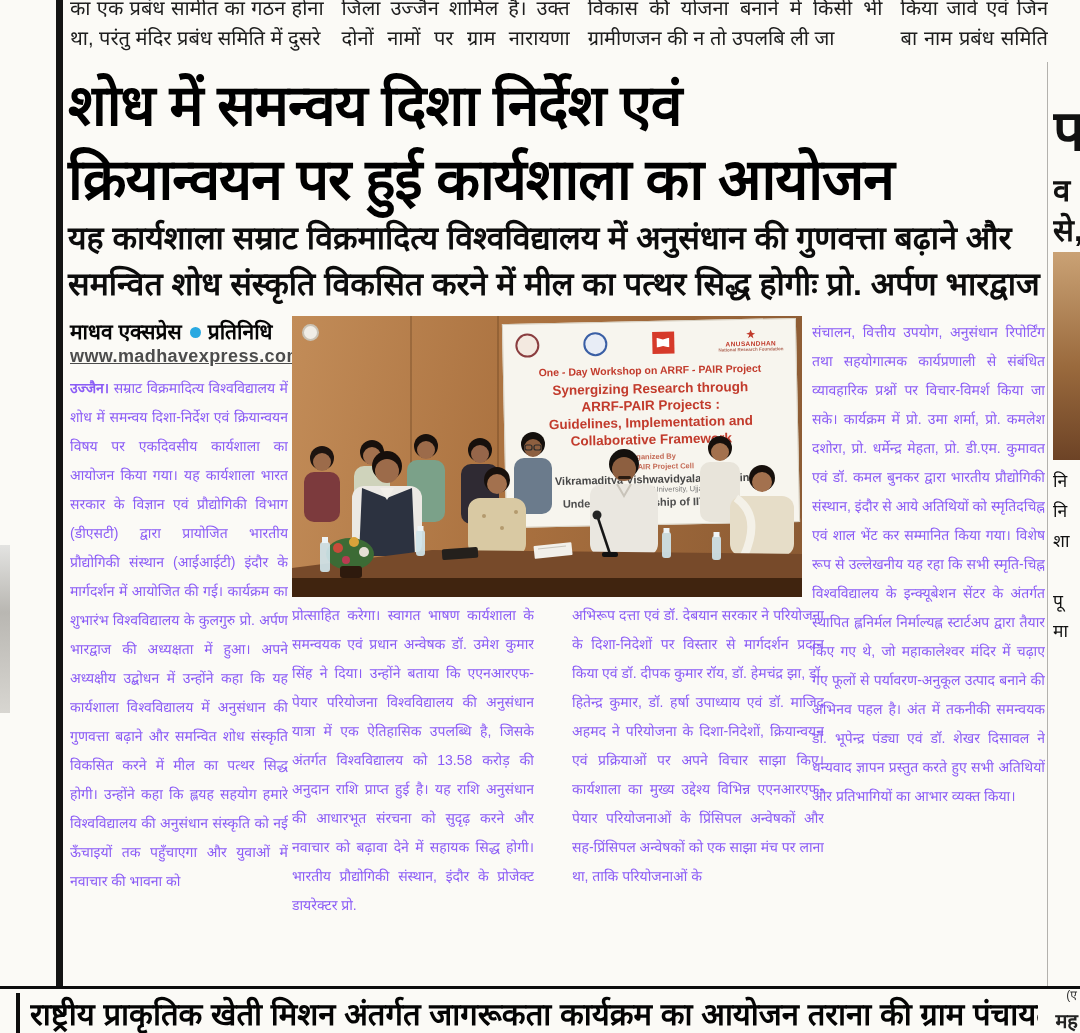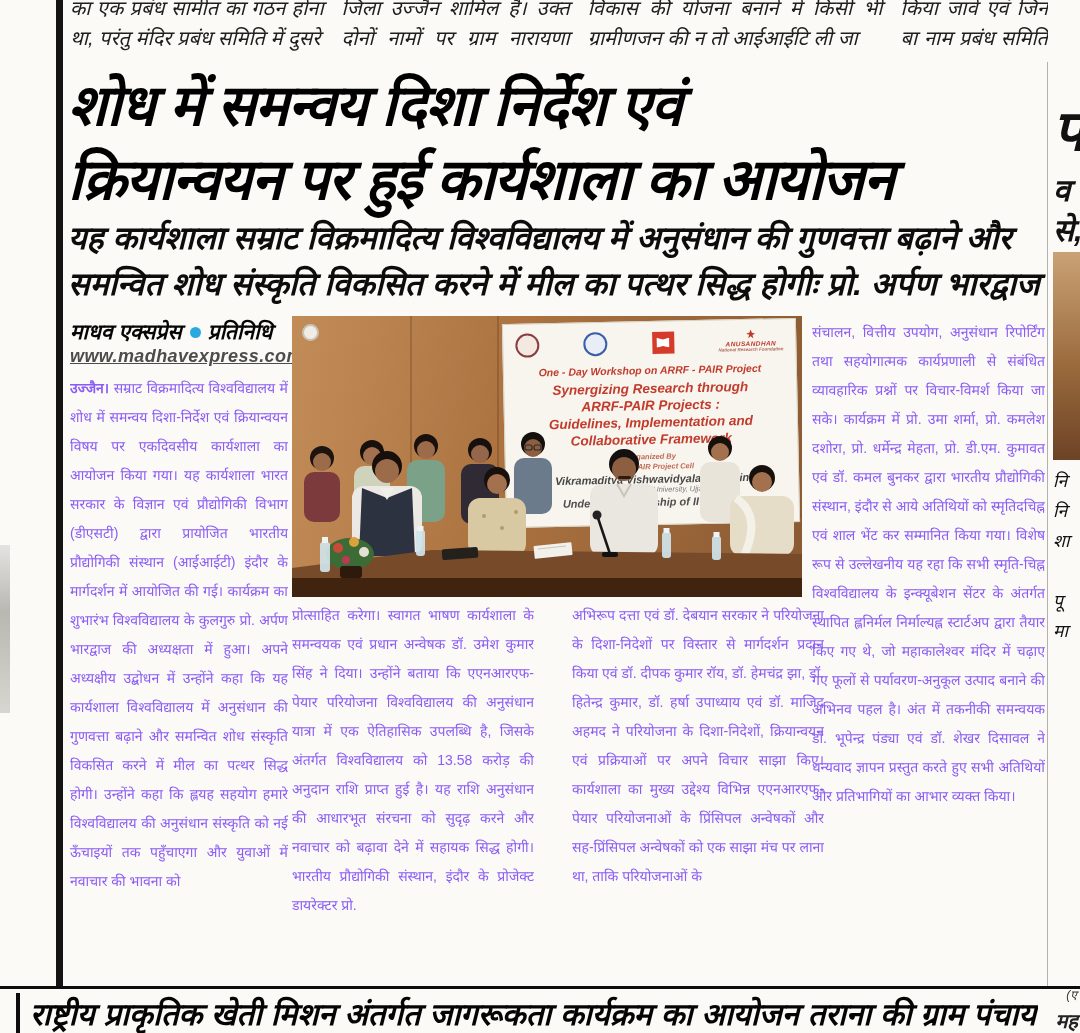--- a/index.html
+++ b/index.html
@@ -1,21 +1,21 @@
 <!DOCTYPE html>
 <html><head>
 <meta charset="utf-8">
 <style>
   html,body{margin:0;padding:0;}
   body{
     position:relative;width:1080px;height:1033px;overflow:hidden;
     background:#fbfaf6;color:#1a1a1a;
     font-family:"Liberation Sans", sans-serif;
   }
-  .abs{position:absolute;font-style:italic;}
+  .abs{position:absolute;}
   
   .left-rule{left:56px;top:0;width:7px;height:987px;background:#141414;}
   .page-edge-frag{left:0;top:545px;width:10px;height:168px;background:linear-gradient(180deg,#e3e3e1,#b9b7b2 40%,#d8d6d1);}
   
   .top-strip{left:70px;top:0;width:978px;height:57px;overflow:hidden;}
   .top-strip-inner{display:flex;gap:18px;margin-top:-7px;}
   .ts-col{font-size:20px;line-height:30px;text-align:justify;color:#1e1e1e;}
   
   .headline-line{left:68px;width:990px;font-weight:bold;color:#000;font-size:57px;line-height:70px;letter-spacing:-1px;}
   .subhead-line{left:68px;width:995px;font-weight:bold;color:#0c0c0c;font-size:32px;line-height:44px;}
@@ -81,21 +81,21 @@
       <div class="ts-col" style="width:258px">
         <span>का एक प्रबंध सामीत का गठन होना</span>
         <span>था, परंतु मंदिर प्रबंध समिति में दुसरे</span>
       </div>
       <div class="ts-col" style="width:232px">
         <span>जिला उज्जैन शामिल हैं। उक्त दोनों</span>
         <span>नामों पर ग्राम नारायणा तहसील</span>
       </div>
       <div class="ts-col" style="width:300px">
         <span>विकास की योजना बनाने में किसी भी</span>
-        <span>ग्रामीणजन की न तो आईआईटि ली जा</span>
+        <span>ग्रामीणजन की न तो उपलबि ली जा</span>
       </div>
       <div class="ts-col" style="width:150px">
         <span>किया जावे एवं जिन बा</span>
         <span>नाम प्रबंध समिति में</span>
       </div>
     </div>
   </div>
 
   <div class="abs headline-line" style="top:70px">शोध में समन्वय दिशा निर्देश एवं</div>
   <div class="abs headline-line" style="top:144px">क्रियान्वयन पर हुई कार्यशाला का आयोजन</div>

